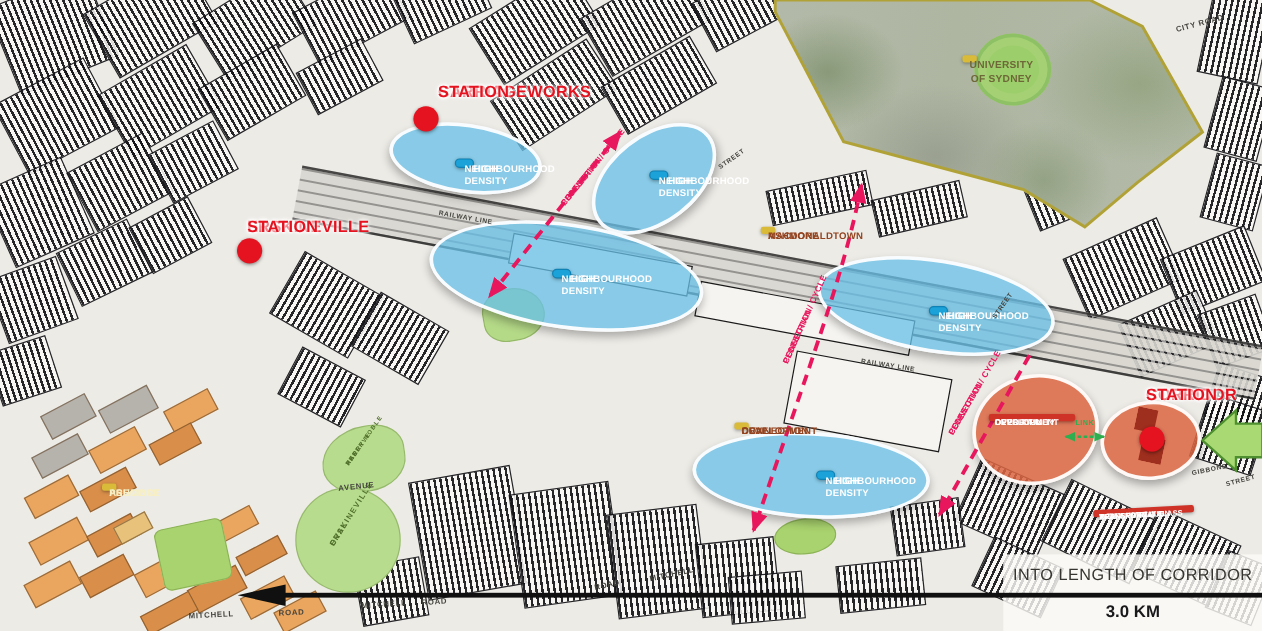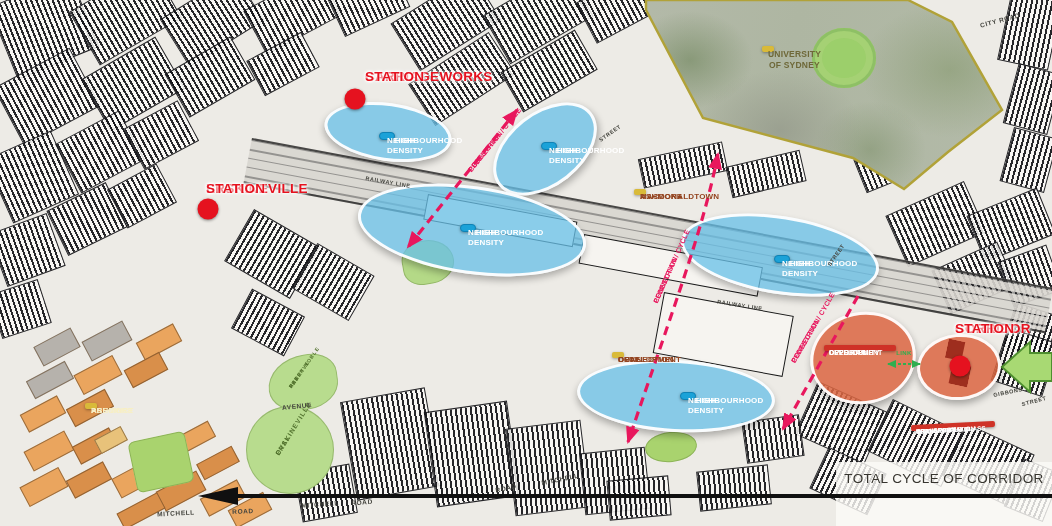--- a/index.html
+++ b/index.html
@@ -26,21 +26,21 @@
       background:#9ccf6b;box-shadow:inset 0 0 0 3px rgba(140,190,100,.9),inset 0 0 0 10px rgba(170,210,120,.7);}
   .hd-ellipse{background:rgba(104,192,231,.76);border:3px solid rgba(255,255,255,.95);
       border-radius:50%;box-shadow:0 4px 7px rgba(0,0,0,.28);}
   .orange-ellipse{background:rgba(219,102,66,.86);border:3px solid rgba(255,255,255,.95);
       border-radius:50%;box-shadow:0 4px 7px rgba(0,0,0,.3);}
   .lbl{transform:translate(-50%,-50%);text-align:center;font-weight:bold;line-height:1.3;}
   .blue-box{background:#1ba2d8;color:#fff;font-size:8px;padding:3px 7px;border-radius:8px;
       border:1px solid #0f82b5;box-shadow:0 1px 3px rgba(0,0,0,.35);letter-spacing:.2px;}
   .yellow-box{background:#d9ba39;color:#93431f;font-size:8px;padding:3px 6px;border-radius:2px;
       box-shadow:0 1px 3px rgba(0,0,0,.35);letter-spacing:.2px;}
-  .yellow-box.olive{color:#6e6838;font-size:8.5px;}
+  .yellow-box.olive{color:#6e6838;font-size:8.5px;margin-left:40px;}
   .yellow-box.cream{color:#f7efc5;text-align:right;}
   .red-box{background:#cf3227;color:#fff;font-size:7px;padding:3px 5px;border-radius:2px;
       box-shadow:0 1px 3px rgba(0,0,0,.35);}
   .station-lbl{transform:translate(-50%,-50%);color:#e5121f;font-size:13.5px;font-weight:bold;
       text-align:center;line-height:1.15;letter-spacing:.3px;
       text-shadow:0 0 3px #fff,0 0 3px #fff,0 0 5px #fff;white-space:nowrap;}
   .dot{width:21px;height:21px;border-radius:50%;background:#e5121f;
       box-shadow:0 1px 3px rgba(0,0,0,.45);transform:translate(-50%,-50%);}
   .pink-lbl{color:#e8175d;font-size:7px;font-weight:bold;text-align:center;line-height:1.35;
       white-space:nowrap;letter-spacing:.3px;}
@@ -281,14 +281,15 @@
   <div class="street" style="left:740px;top:305px;transform:translate(-50%,-50%) rotate(9deg);font-size:5.5px;">RAILWAY LINE</div>
   <div class="street" style="left:297px;top:406px;transform:translate(-50%,-50%) rotate(-6deg);">AVENUE</div>
   <div class="street" style="left:610px;top:133px;transform:translate(-50%,-50%) rotate(-35deg);font-size:5.5px;">STREET</div>
   <div class="street" style="left:836px;top:255px;transform:translate(-50%,-50%) rotate(-55deg);font-size:5.5px;">STREET</div>
   <div class="street" style="left:1008px;top:392px;transform:translate(-50%,-50%) rotate(-12deg);font-size:5.5px;">GIBBONS</div>
   <div class="street" style="left:1034px;top:401px;transform:translate(-50%,-50%) rotate(-15deg);font-size:5.5px;">STREET</div>
 
   <div class="scale-band"></div>
   <div class="scale-line"></div>
   <div class="scale-arrow"></div>
-  <div class="scale-title">TOTAL CYCLE OF CORRIDOR</div>
+  <div class="scale-title">INTO LENGTH OF CORRIDOR</div>
+  <div class="scale-len">3.0 KM</div>
 </div>
 
 </body></html>

